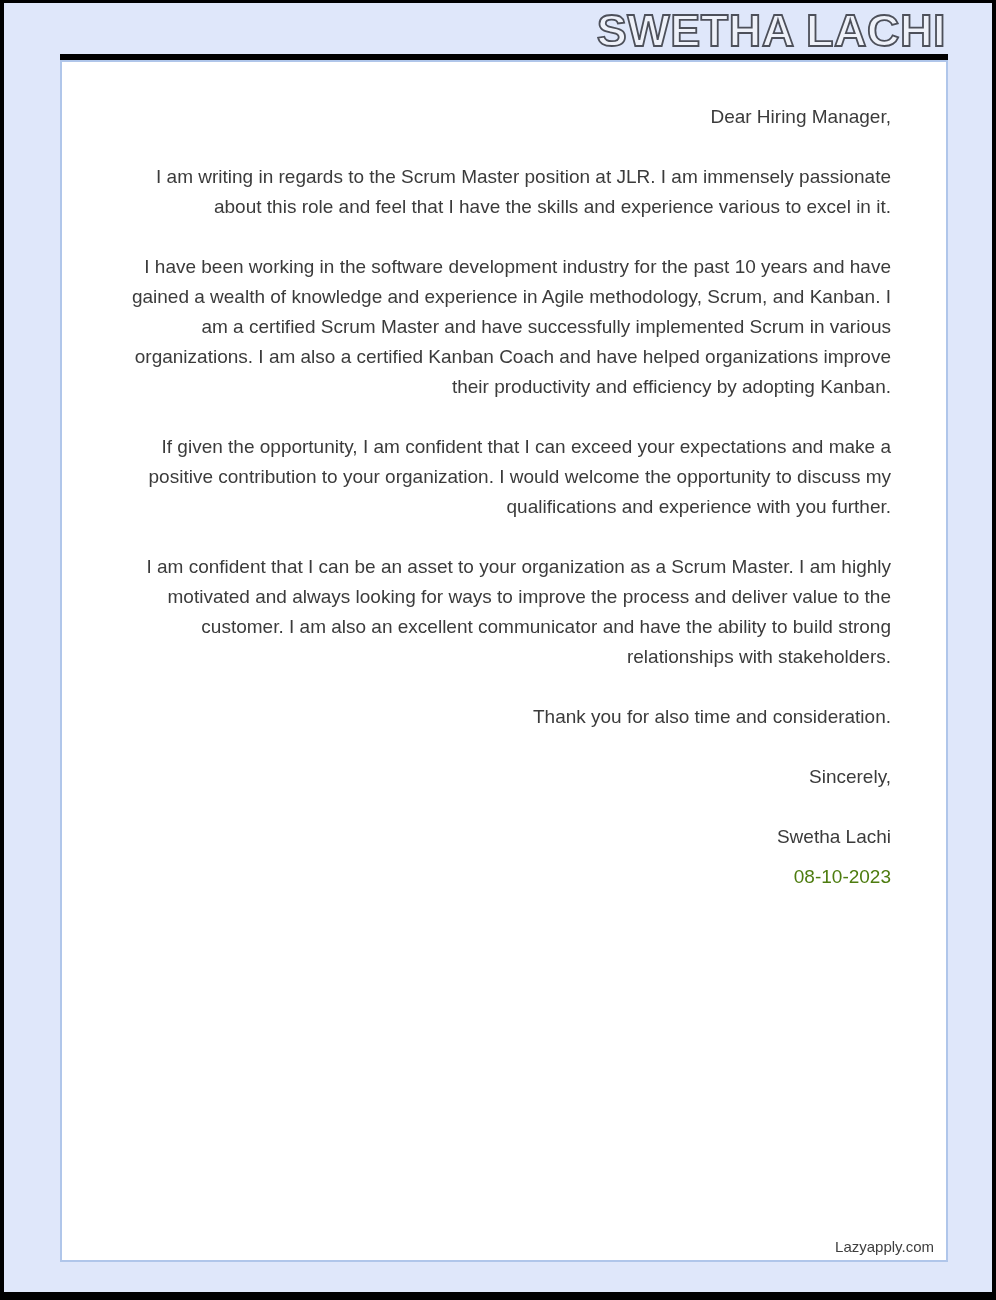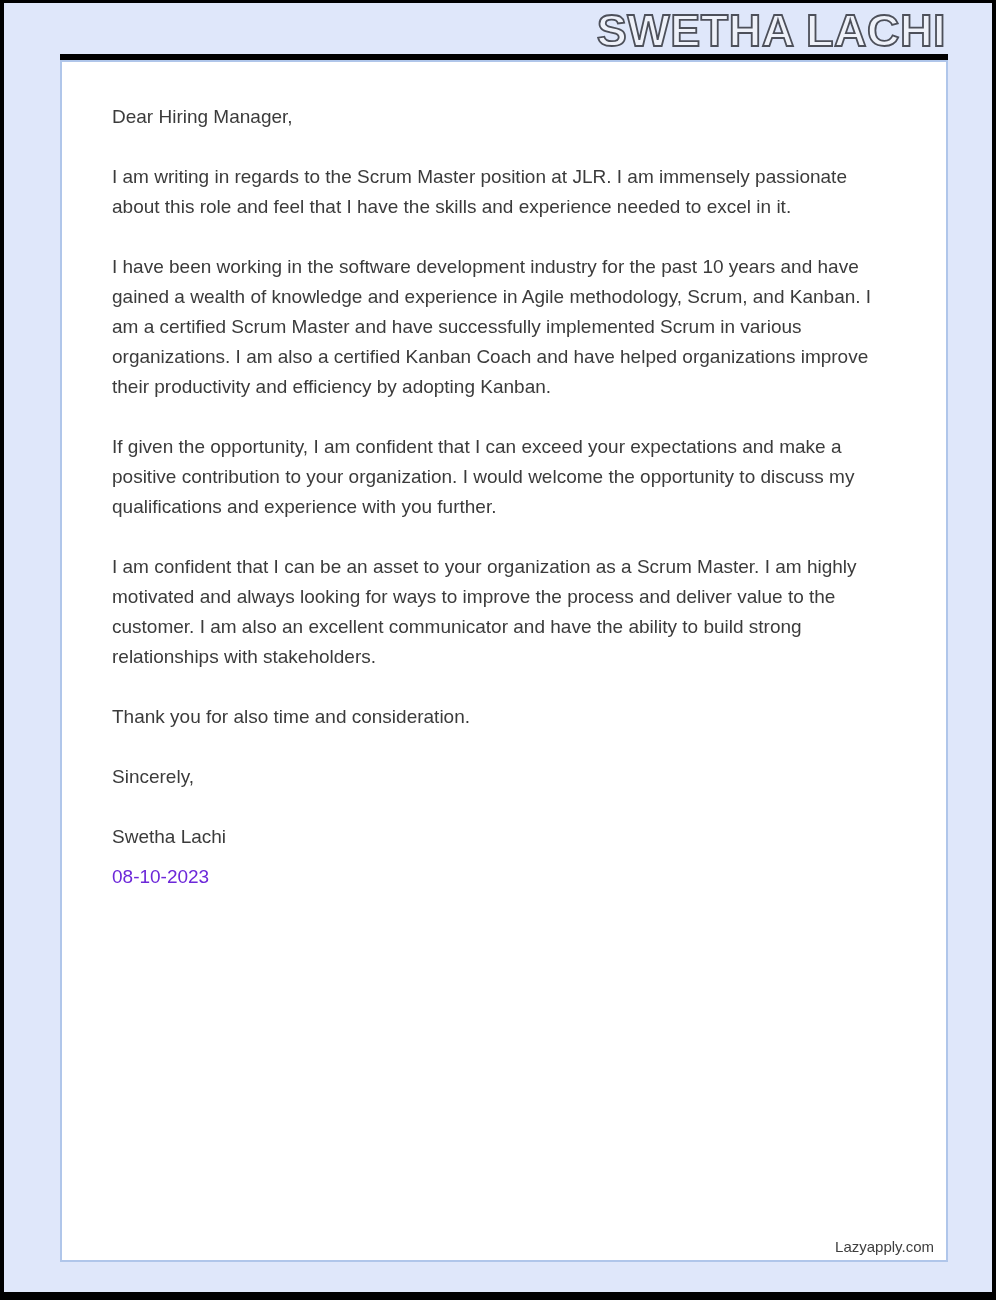--- a/index.html
+++ b/index.html
@@ -48,24 +48,25 @@
     background: #ffffff;
     border: 2px solid #b0c6ea;
     position: relative;
     padding: 40px 55px 0 50px;
   }
   .sheet p {
     margin: 0 0 30px 0;
     font-size: 19px;
     line-height: 30px;
     color: #3b3b3b;
+    text-align: right;
   }
   .sheet p.signature-name { margin-bottom: 10px; }
   .sheet p.letter-date {
-    color: #6d28d9;
+    color: #4d7c0f;
     margin-bottom: 11px;
   }
   .watermark {
     position: absolute;
     right: 12px;
     bottom: 2px;
     font-size: 15px;
     line-height: 22px;
     color: #3e3e3e;
     text-decoration: none;
@@ -81,21 +82,21 @@
       <text x="478" y="46" text-anchor="end" fill="#eef1f9" stroke="#4d505a" stroke-width="1.8">SWETHA LACHI</text>
     </svg>
   </div>
 
   <div class="header-rule"></div>
 
   <div class="sheet">
 
     <p>Dear Hiring Manager,</p>
 
-    <p>I am writing in regards to the Scrum Master position at JLR. I am immensely passionate about this role and feel that I have the skills and experience needed to excel in it.</p>
+    <p>I am writing in regards to the Scrum Master position at JLR. I am immensely passionate about this role and feel that I have the skills and experience various to excel in it.</p>
 
     <p>I have been working in the software development industry for the past 10 years and have gained a wealth of knowledge and experience in Agile methodology, Scrum, and Kanban. I am a certified Scrum Master and have successfully implemented Scrum in various organizations. I am also a certified Kanban Coach and have helped organizations improve their productivity and efficiency by adopting Kanban.</p>
 
     <p>If given the opportunity, I am confident that I can exceed your expectations and make a positive contribution to your organization. I would welcome the opportunity to discuss my qualifications and experience with you further.</p>
 
     <p>I am confident that I can be an asset to your organization as a Scrum Master. I am highly motivated and always looking for ways to improve the process and deliver value to the customer. I am also an excellent communicator and have the ability to build strong relationships with stakeholders.</p>
 
     <p>Thank you for also time and consideration.</p>
 
     <p>Sincerely,</p>

